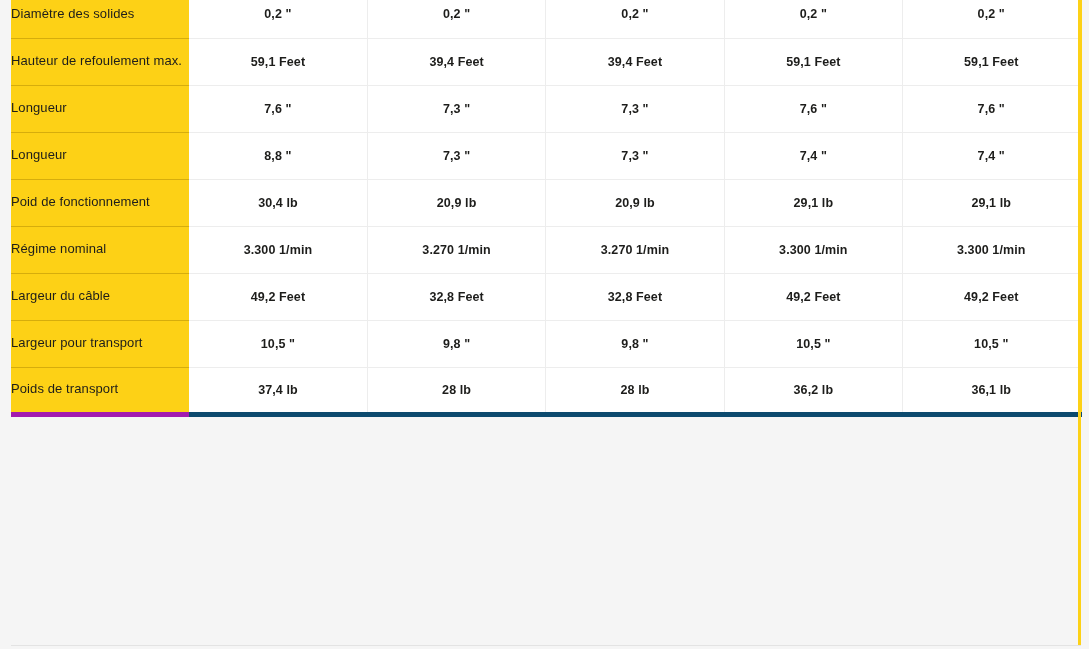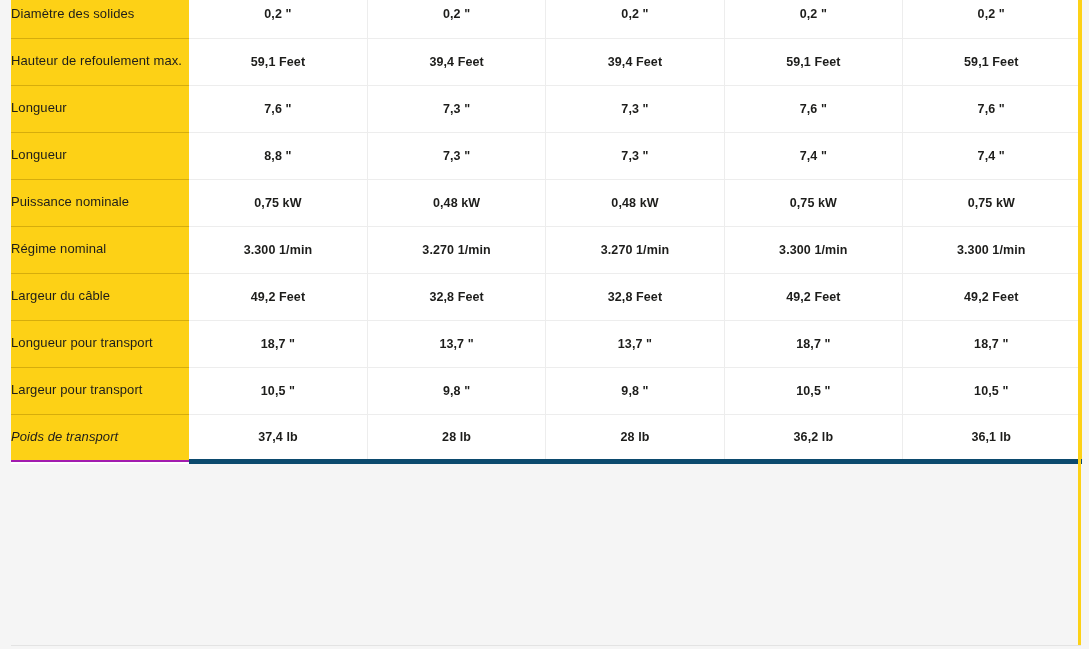--- a/index.html
+++ b/index.html
@@ -37,21 +37,21 @@
   td.label-cell {
     background: #fdd116;
     color: #1d1d1b;
     font-size: 13px;
     font-weight: 400;
     line-height: 1.28;
     padding: 4px 10px 4px 19px;
     border-bottom: 1px solid #d6ad0c;
     letter-spacing: .1px;
   }
-  tr:last-child td.label-cell { border-bottom: 2px solid #a21caf; font-style: italic; }
+  tr:last-child td.label-cell { border-bottom: 5px solid #a21caf; }
 
   td.data-cell {
     background: #ffffff;
     color: #1d1d1b;
     font-size: 12.5px;
     font-weight: bold;
     text-align: center;
     border-bottom: 1px solid #ededed;
     border-right: 1px solid #ededed;
     letter-spacing: .1px;
@@ -120,50 +120,42 @@
       </tr>
       <tr>
         <td class="label-cell">Longueur</td>
         <td class="data-cell">8,8 "</td>
         <td class="data-cell">7,3 "</td>
         <td class="data-cell">7,3 "</td>
         <td class="data-cell">7,4 "</td>
         <td class="data-cell last-col">7,4 "</td>
       </tr>
       <tr>
-        <td class="label-cell">Puissance nominale</td>
-        <td class="data-cell">0,75 kW</td>
-        <td class="data-cell">0,48 kW</td>
-        <td class="data-cell">0,48 kW</td>
-        <td class="data-cell">0,75 kW</td>
-        <td class="data-cell last-col">0,75 kW</td>
+        <td class="label-cell">Poid de fonctionnement</td>
+        <td class="data-cell">30,4 lb</td>
+        <td class="data-cell">20,9 lb</td>
+        <td class="data-cell">20,9 lb</td>
+        <td class="data-cell">29,1 lb</td>
+        <td class="data-cell last-col">29,1 lb</td>
       </tr>
       <tr>
         <td class="label-cell">Régime nominal</td>
         <td class="data-cell">3.300 1/min</td>
         <td class="data-cell">3.270 1/min</td>
         <td class="data-cell">3.270 1/min</td>
         <td class="data-cell">3.300 1/min</td>
         <td class="data-cell last-col">3.300 1/min</td>
       </tr>
       <tr>
         <td class="label-cell">Largeur du câble</td>
         <td class="data-cell">49,2 Feet</td>
         <td class="data-cell">32,8 Feet</td>
         <td class="data-cell">32,8 Feet</td>
         <td class="data-cell">49,2 Feet</td>
         <td class="data-cell last-col">49,2 Feet</td>
-      </tr>
-      <tr>
-        <td class="label-cell">Longueur pour transport</td>
-        <td class="data-cell">18,7 "</td>
-        <td class="data-cell">13,7 "</td>
-        <td class="data-cell">13,7 "</td>
-        <td class="data-cell">18,7 "</td>
-        <td class="data-cell last-col">18,7 "</td>
       </tr>
       <tr>
         <td class="label-cell">Largeur pour transport</td>
         <td class="data-cell">10,5 "</td>
         <td class="data-cell">9,8 "</td>
         <td class="data-cell">9,8 "</td>
         <td class="data-cell">10,5 "</td>
         <td class="data-cell last-col">10,5 "</td>
       </tr>
       <tr>

